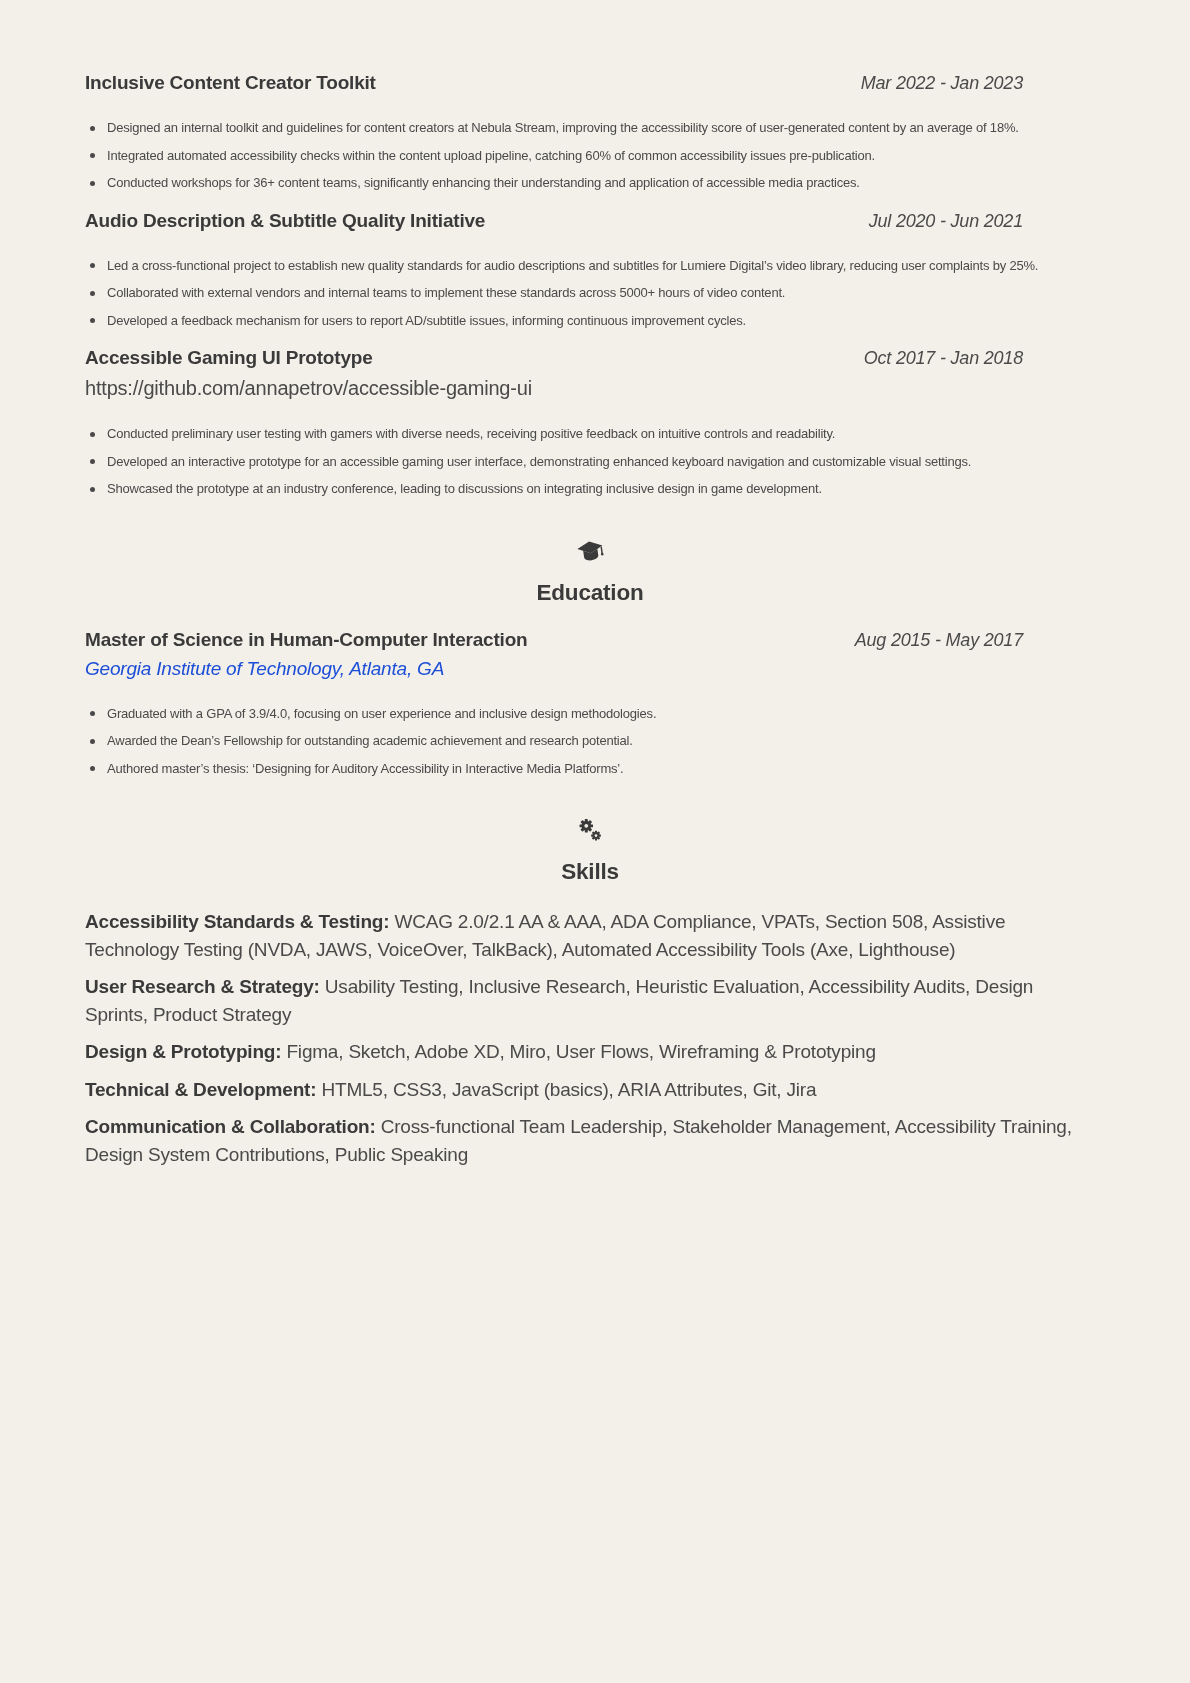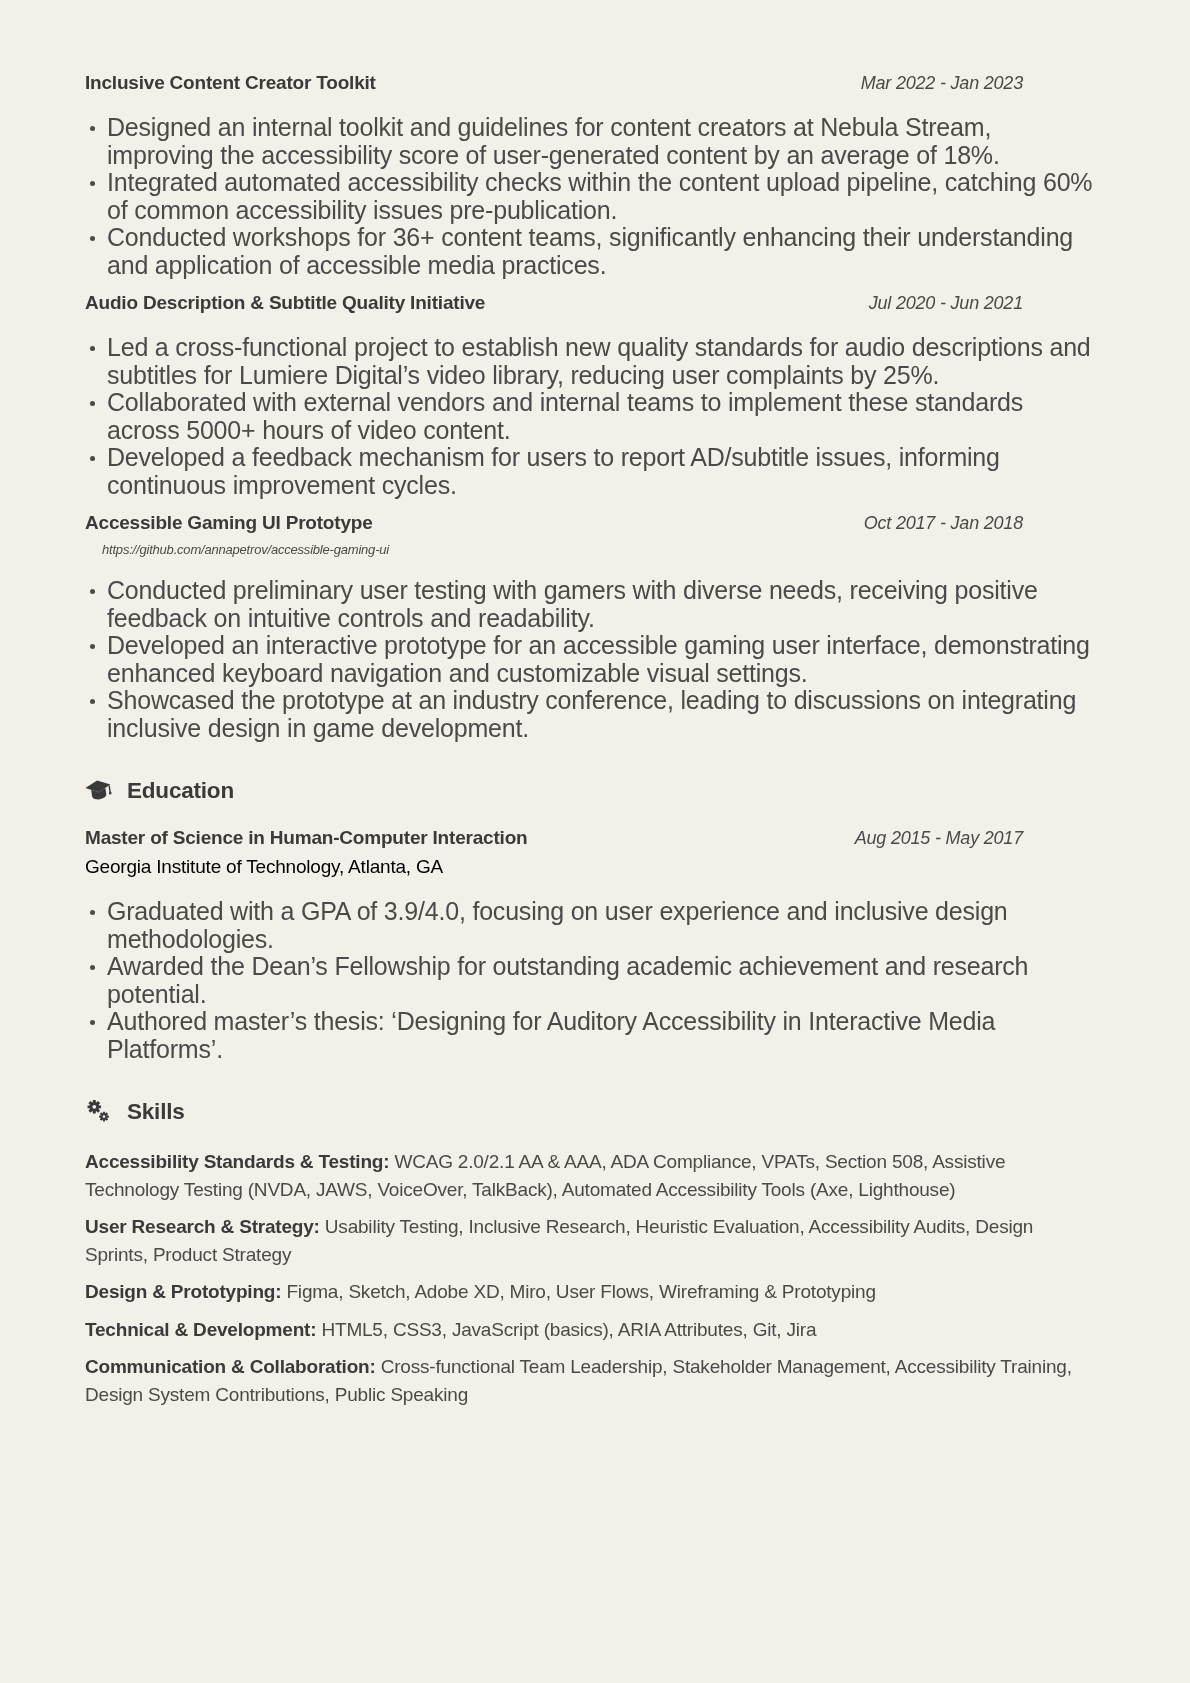--- a/index.html
+++ b/index.html
@@ -23,47 +23,48 @@
   }
   .entry-title {
     font-size: 19px; font-weight: bold; color: #3a3a3a; letter-spacing: -0.2px;
   }
   .entry-date {
     font-size: 18px; font-style: italic; color: #4a4a4a;
     margin-right: 72px; white-space: nowrap; letter-spacing: -0.2px;
   }
   .entry-link {
     display: block;
-    font-size: 13px; font-style: italic; color: #4a4a4a;
+    font-size: 20px; color: #4a4a4a;
     text-decoration: none; letter-spacing: -0.2px;
-    margin: -12px 0 20px 17px;
+    margin: -12px 0 20px 0;
   }
   ul.bullets { list-style: none; margin: 0; padding: 0; }
   ul.bullets li {
     position: relative;
     padding-left: 22px;
-    font-size: 25px; line-height: 27.5px; letter-spacing: -0.2px;
+    font-size: 13px; line-height: 27.5px; letter-spacing: -0.2px;
     hyphens: auto; -webkit-hyphens: auto;
   }
   ul.bullets li::before {
     content: "";
     position: absolute; left: 5px; top: 11.5px;
     width: 5px; height: 5px; border-radius: 50%;
     background: #4a4a4a;
   }
   .section-heading {
     display: flex; align-items: center; gap: 15px;
     margin: 35px 0 23px 0;
+    flex-direction: column;
   }
   .section-heading .heading-text {
     font-size: 22.5px; font-weight: bold; color: #3a3a3a; letter-spacing: -0.2px;
   }
   .section-icon { width: 27px; height: 27px; flex: 0 0 auto; }
   .institution {
-    font-size: 19px; color: #000000; letter-spacing: -0.2px;
+    font-size: 19px; font-style: italic; color: #1d4ed8; letter-spacing: -0.2px;
     margin: -13px 0 20px 0;
   }
   .skill {
     margin: 0 0 10px 0;
     font-size: 19px; line-height: 27.5px; letter-spacing: -0.2px;
   }
   .skill strong { color: #3a3a3a; letter-spacing: -0.2px; }
 </style>
 </head>
 <body>

